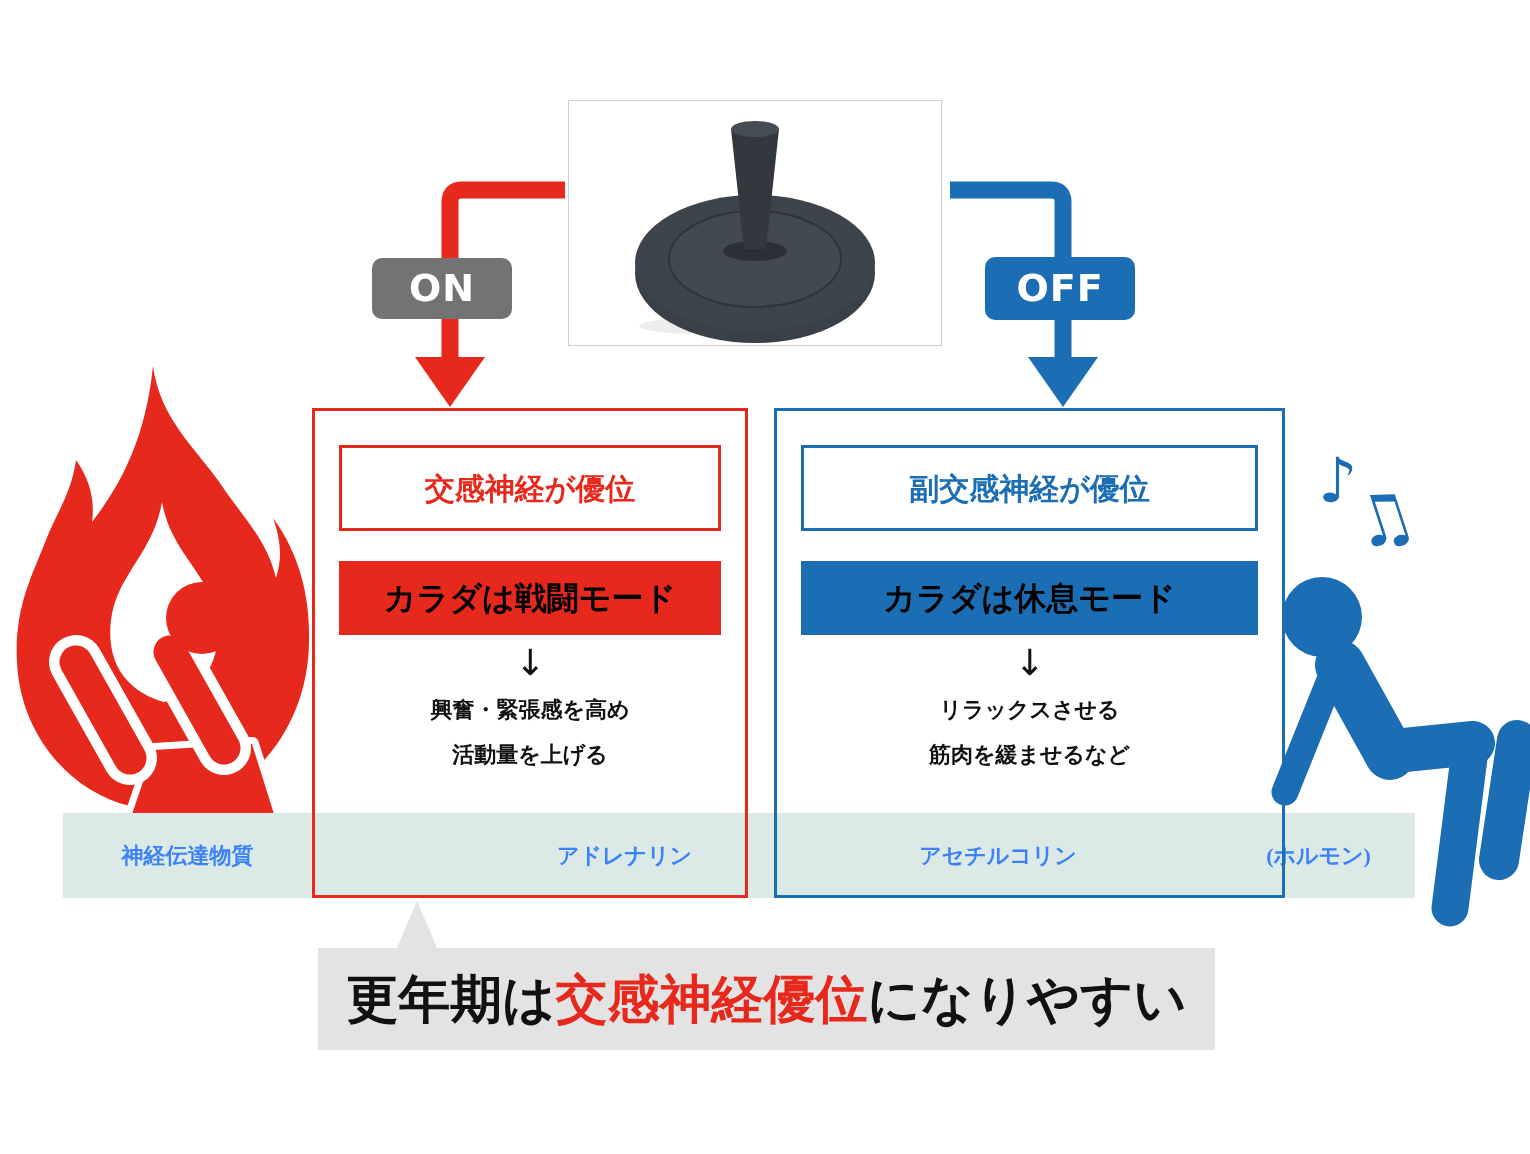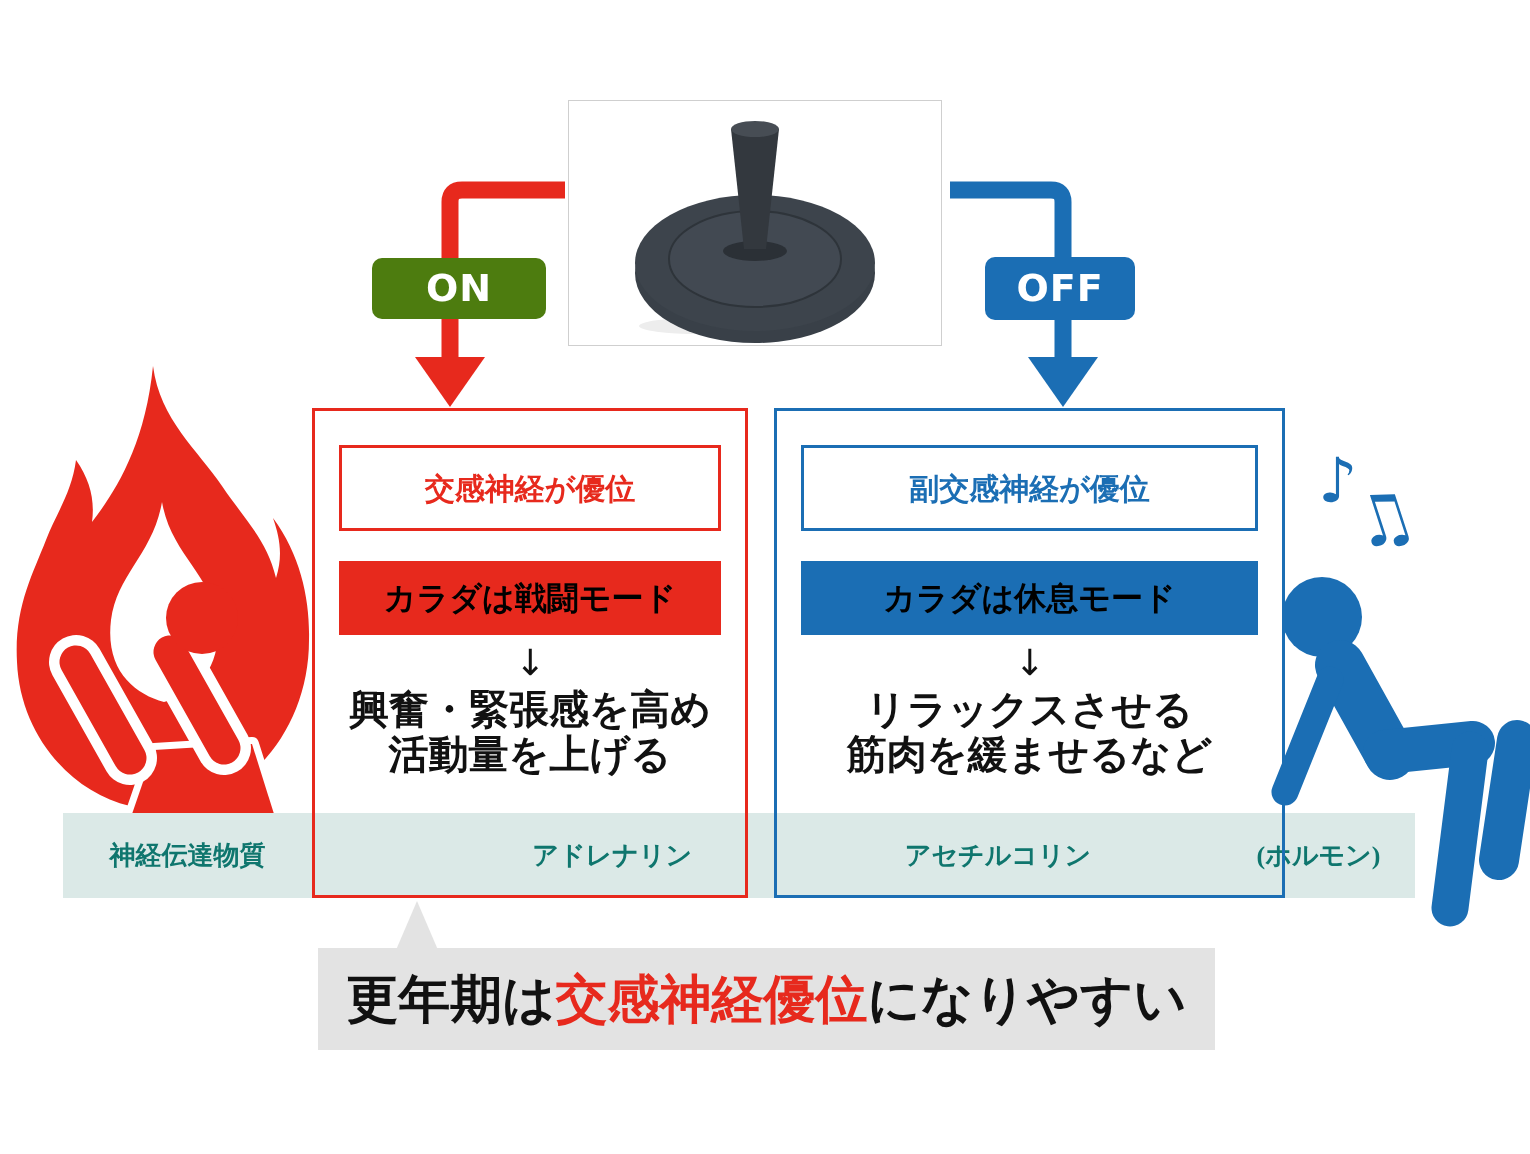--- a/index.html
+++ b/index.html
@@ -15,27 +15,27 @@
   }
   
   .connector{position:absolute;z-index:4;}
   .connector.on{left:415px;top:174px;}
   .connector.off{left:950px;top:174px;}
   
   .badge{
     position:absolute;z-index:6;border-radius:10px;color:#fff;
     font-weight:900;font-size:38px;text-align:center;letter-spacing:1px;
   }
-  .badge.on{left:372px;top:258px;width:174px;height:61px;line-height:61px;background:#4d7c0f;}
+  .badge.on{left:372px;top:258px;width:140px;height:61px;line-height:61px;background:#737373;}
   .badge.off{left:985px;top:257px;width:150px;height:63px;line-height:63px;background:#1b6eb4;}
   
   .band{position:absolute;left:63px;top:813px;width:1352px;height:85px;background:#dbe9e7;z-index:2;}
   .band-label{
     position:absolute;top:813px;height:85px;line-height:85px;z-index:3;
-    font-weight:900;font-size:26px;color:#0f766e;text-align:center;
+    font-weight:900;font-size:22px;color:#3b82f6;text-align:center;
   }
   .band-label.l1{left:63px;width:249px;}
   .band-label.l2{left:308px;width:384px;text-align:right;}
   .band-label.l3{left:774px;width:448px;}
   .band-label.l4{left:1222px;width:193px;font-family:Liberation Serif, serif;}
   
   .panel{
     position:absolute;top:408px;height:490px;box-sizing:border-box;
     background:transparent;z-index:4;text-align:center;
   }
@@ -47,21 +47,21 @@
   }
   .panel.red  .panel-header{border:3px solid #e7291d;color:#e7291d;}
   .panel.blue .panel-header{border:3px solid #1b6eb4;color:#1b6eb4;}
   .panel-banner{
     margin:30px 24px 0;height:74px;line-height:74px;
     font-weight:900;font-size:32px;color:#000000;
   }
   .panel.red  .panel-banner{background:#e7291d;}
   .panel.blue .panel-banner{background:#1b6eb4;}
   .panel-arrow{margin-top:6px;font-size:36px;line-height:44px;color:#111;font-weight:400;}
-  .panel-desc{font-size:40px;line-height:41px;font-weight:700;color:#111;margin-top:4px;}
+  .panel-desc{font-size:22px;line-height:41px;font-weight:700;color:#111;margin-top:4px;}
   
   .callout{
     position:absolute;left:318px;top:948px;width:897px;height:102px;z-index:7;
     background:#e3e3e3;border-radius:0;text-align:center;line-height:102px;
     font-weight:900;font-size:52px;color:#111;white-space:nowrap;
   }
   .callout .hl{color:#e7291d;}
   .callout-pointer{
     position:absolute;left:396px;top:901px;width:0;height:0;z-index:7;
     border-left:21px solid transparent;border-right:21px solid transparent;

